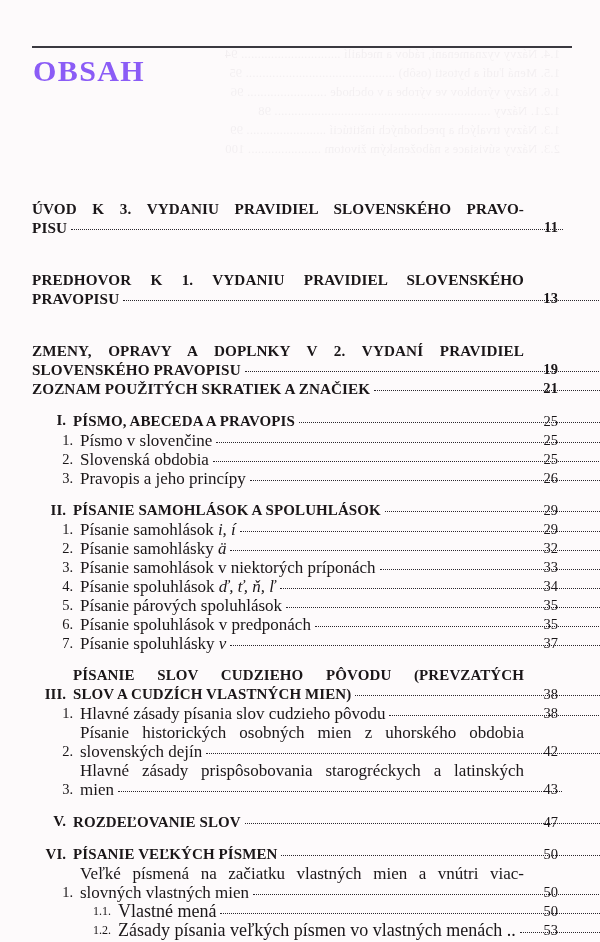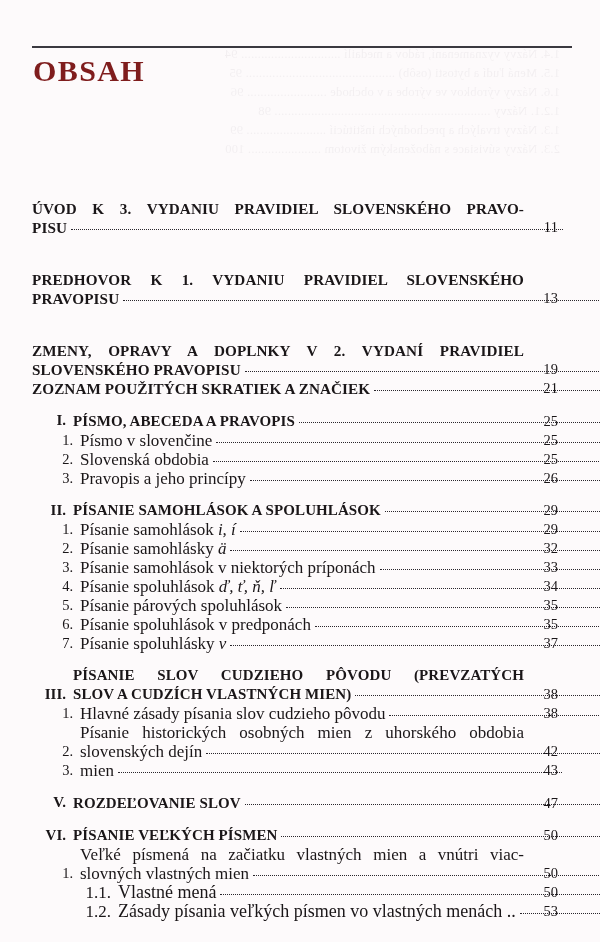--- a/index.html
+++ b/index.html
@@ -48,21 +48,21 @@
     background: #3b3940;
   }
 
   .doc-title {
     position: absolute;
     left: 33px;
     top: 54px;
     font-size: 30px;
     font-weight: bold;
     letter-spacing: 1.4px;
-    color: #7f1d1d;
+    color: #8b5cf6;
   }
 
   .toc {
     position: absolute;
     left: 32px;
     top: 166px;
     width: 526px;
   }
 
   
@@ -108,21 +108,21 @@
     letter-spacing: .1px;
   }
   .front .justify {
     text-align: justify;
     text-align-last: justify;
     margin-top: 33px;
   }
   .front .lastline {
     text-align: left;
   }
-  .front .pageno { font-weight: normal; }
+  .front .pageno { font-weight: bold; }
 
   
   .chapter {
     margin-top: 13px;
   }
   .chapter .rn {
     flex: 0 0 auto;
     width: 41px;
     text-align: right;
     font-weight: bold;
@@ -160,21 +160,21 @@
   .sub .title .justify {
     text-align: justify;
     text-align-last: justify;
   }
 
   
   .subsub .num {
     flex: 0 0 auto;
     width: 86px;
     text-align: right;
-    font-size: 17px;
+    font-size: 12px;
     line-height: 19px;
     padding-right: 7px;
     box-sizing: border-box;
   }
   .subsub .title {
     font-size: 18px;
     line-height: 19px;
   }
 
   i { font-style: italic; }
@@ -367,20 +367,21 @@
             <div class="justify"><span>Písanie historických osobných mien z uhorského obdobia</span></div>
             <div class="lastline"><span class="lead">slovenských dejín</span></div>
           </div>
         </div>
         <div class="pageno">42</div>
       </div>
       <div class="entry sub">
         <div class="num">3.</div>
         <div class="body title">
           <div class="textblock ">
+            <div class="justify"><span>Hlavné zásady prispôsobovania starogréckych a latinských</span></div>
             <div class="lastline"><span class="lead">mien</span></div>
           </div>
         </div>
         <div class="pageno">43</div>
       </div>
       <div class="entry chapter">
         <div class="rn">V.</div>
         <div class="body title">
           <div class="textblock ">
             <div class="lastline"><span class="lead">ROZDEĽOVANIE SLOV</span></div>

